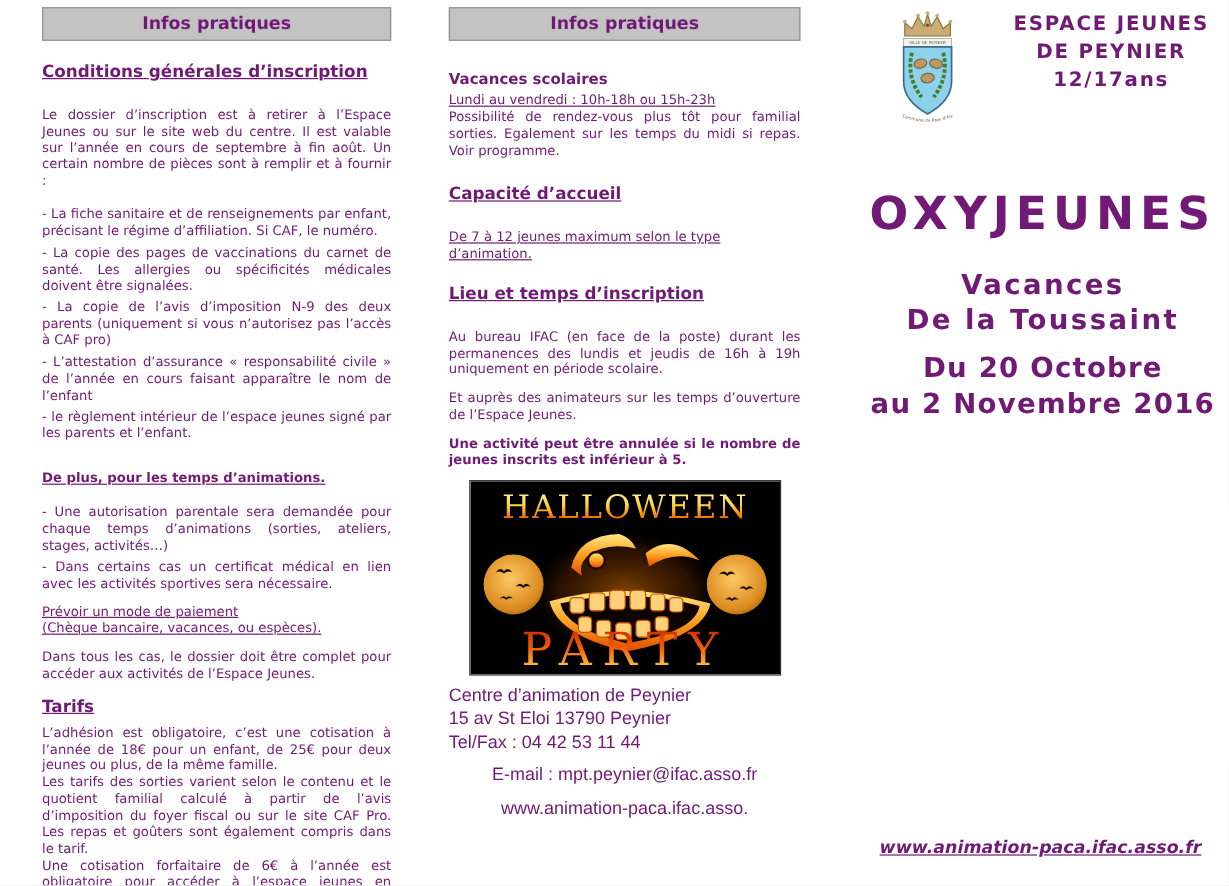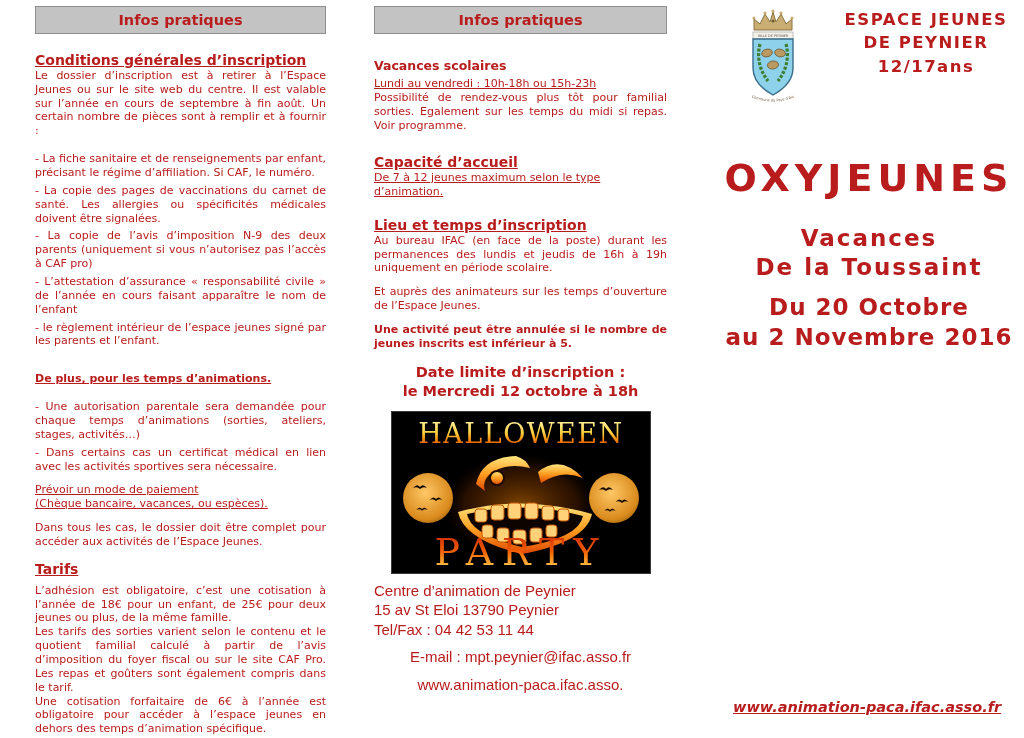--- a/index.html
+++ b/index.html
@@ -1,18 +1,18 @@
 <!DOCTYPE html>
 <html><head>
 <meta charset="utf-8">
 <style>
   html,body { margin:0; padding:0; background:#e8e8e8; }
   .page {
     position:relative; width:1024px; height:738px; background:#ffffff;
-    font-family:"DejaVu Sans", sans-serif; color:#b91c1c; overflow:hidden;
+    font-family:"DejaVu Sans", sans-serif; color:#701a75; overflow:hidden;
     margin:0 auto;
   }
   .panel { position:absolute; top:6px; }
   #panel-left   { left:35px;  width:291px; }
   #panel-middle { left:374px; width:293px; }
   #panel-right  { left:718px; top:0; width:302px; height:612px; }
 
   .col-header {
     height:26px; background:#c3c3c3; border:1px solid #8f8f8f;
     display:flex; align-items:center; justify-content:center;
@@ -21,21 +21,21 @@
   .section-title {
     font-size:14px; font-weight:bold; text-decoration:underline;
     margin:0; line-height:1.2;
   }
   .sub-title { font-size:12.5px; font-weight:bold; margin:0; line-height:1.2; }
   .body-text {
     font-size:11px; line-height:1.26; text-align:justify; margin:0;
   }
   .body-text.noj { text-align:left;text-decoration:underline; }
   .bold { font-weight:bold; }
-  .mt4{margin-top:4px}.mt6{margin-top:6px}.mt8{margin-top:0}.mt10{margin-top:10px}
+  .mt4{margin-top:4px}.mt6{margin-top:6px}.mt8{margin-top:20px}.mt10{margin-top:10px}
   .mt12{margin-top:12px}.mt14{margin-top:14px}.mt16{margin-top:24px}.mt18{margin-top:18px}.mt22{margin-top:22px}
 
   .deadline {
     text-align:center; font-size:14.5px; font-weight:bold; line-height:1.35;
     margin-top:12px;
   }
   .poster-wrap { margin-top:9px; text-align:center; }
   .poster-wrap svg { display:block; margin:0 auto; border:1px solid #3a3a3a; }
 
   .contact {
@@ -113,21 +113,20 @@
     <p class="body-text">Possibilité de rendez-vous plus tôt pour familial sorties. Egalement sur les temps du midi si repas. Voir programme.</p>
 
     <h2 class="section-title mt22">Capacité d’accueil</h2>
     <p class="body-text noj mt8">De 7 à 12 jeunes maximum selon le type d’animation.</p>
 
     <h2 class="section-title mt18">Lieu et temps d’inscription</h2>
     <p class="body-text mt8">Au bureau IFAC (en face de la poste) durant les permanences des lundis et jeudis de 16h à 19h uniquement en période scolaire.</p>
     <p class="body-text mt10">Et auprès des animateurs sur les temps d’ouverture de l’Espace Jeunes.</p>
     <p class="body-text bold mt10">Une activité peut être annulée si le nombre de jeunes inscrits est inférieur à 5.</p>
 
-    <div class="deadline"><span>Date limite d’inscription :</span><br><span>le Mercredi 12 octobre à 18h</span></div>
 
     <div class="poster-wrap">
       <svg width="258" height="161" viewBox="0 0 258 161">
         <defs>
           <linearGradient id="fireTop" x1="0" y1="8" x2="0" y2="36" gradientUnits="userSpaceOnUse">
             <stop offset="0" stop-color="#fff3a6"></stop>
               <stop offset="0.45" stop-color="#ffd23e"></stop>
             <stop offset="0.8" stop-color="#f07000"></stop>
               <stop offset="1" stop-color="#b62400"></stop>
           </linearGradient>

